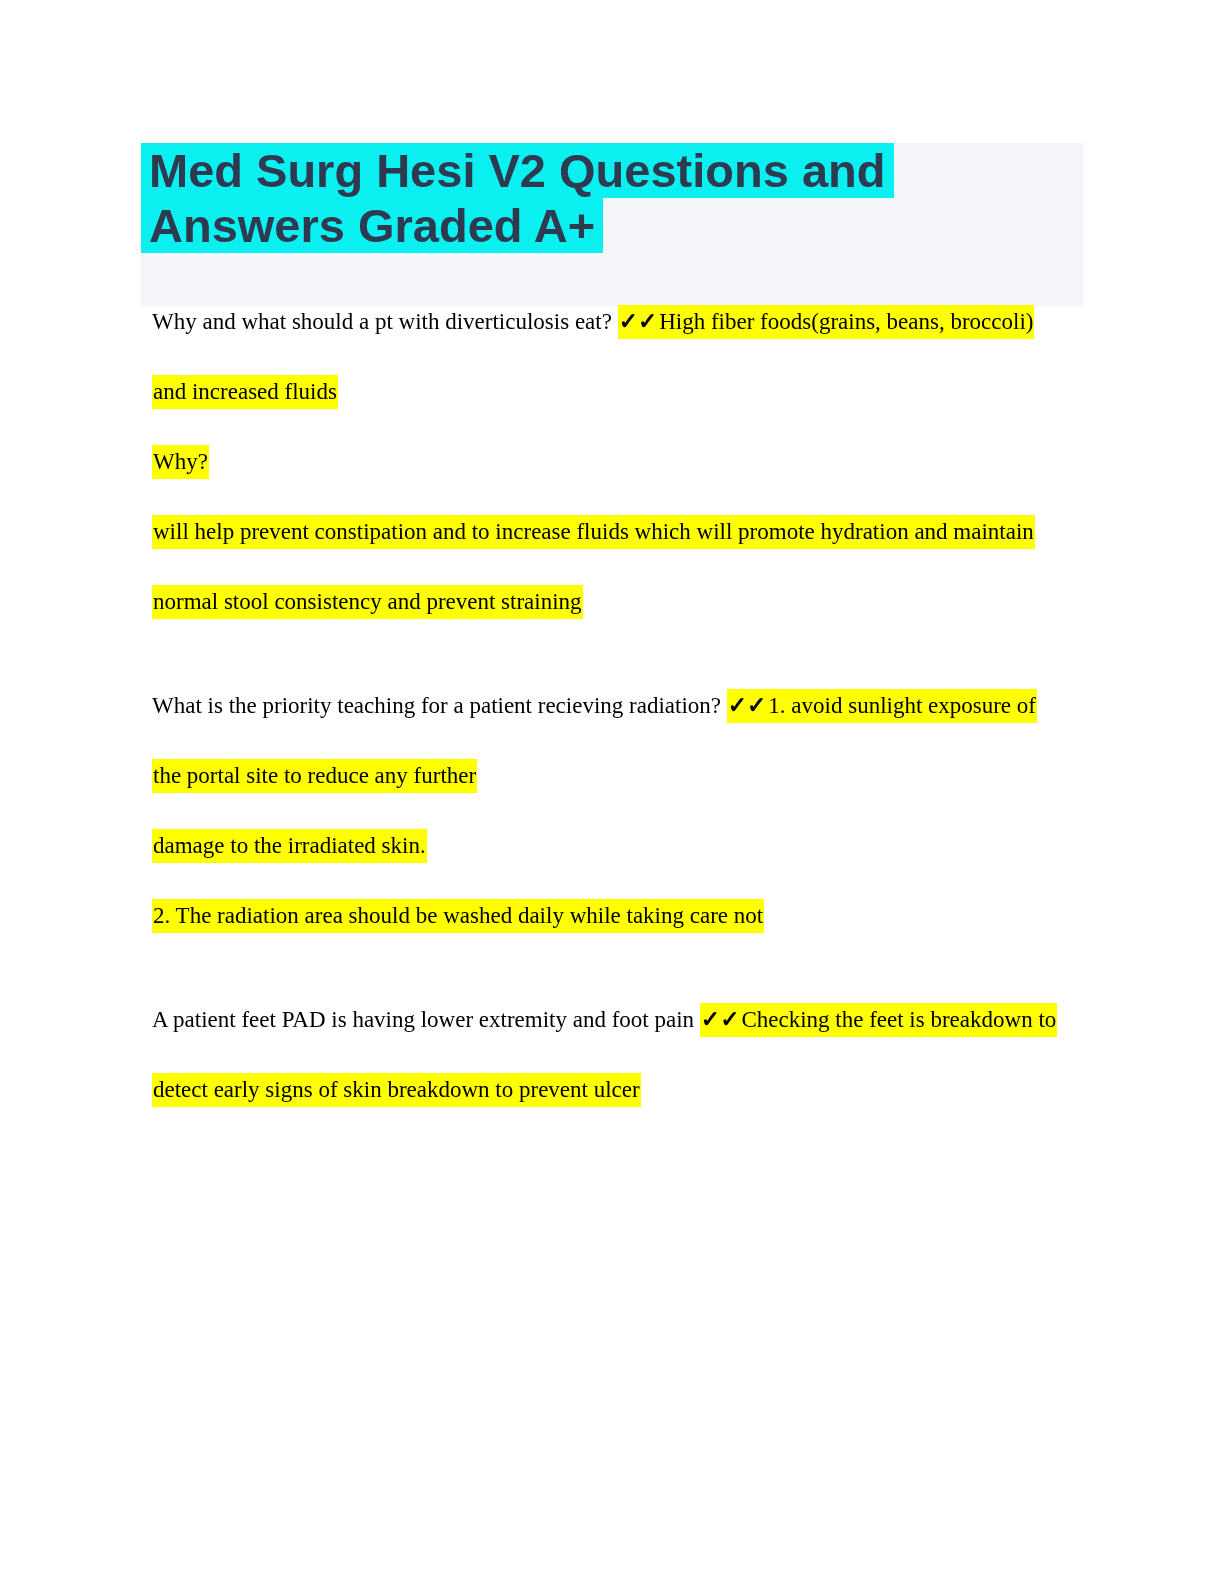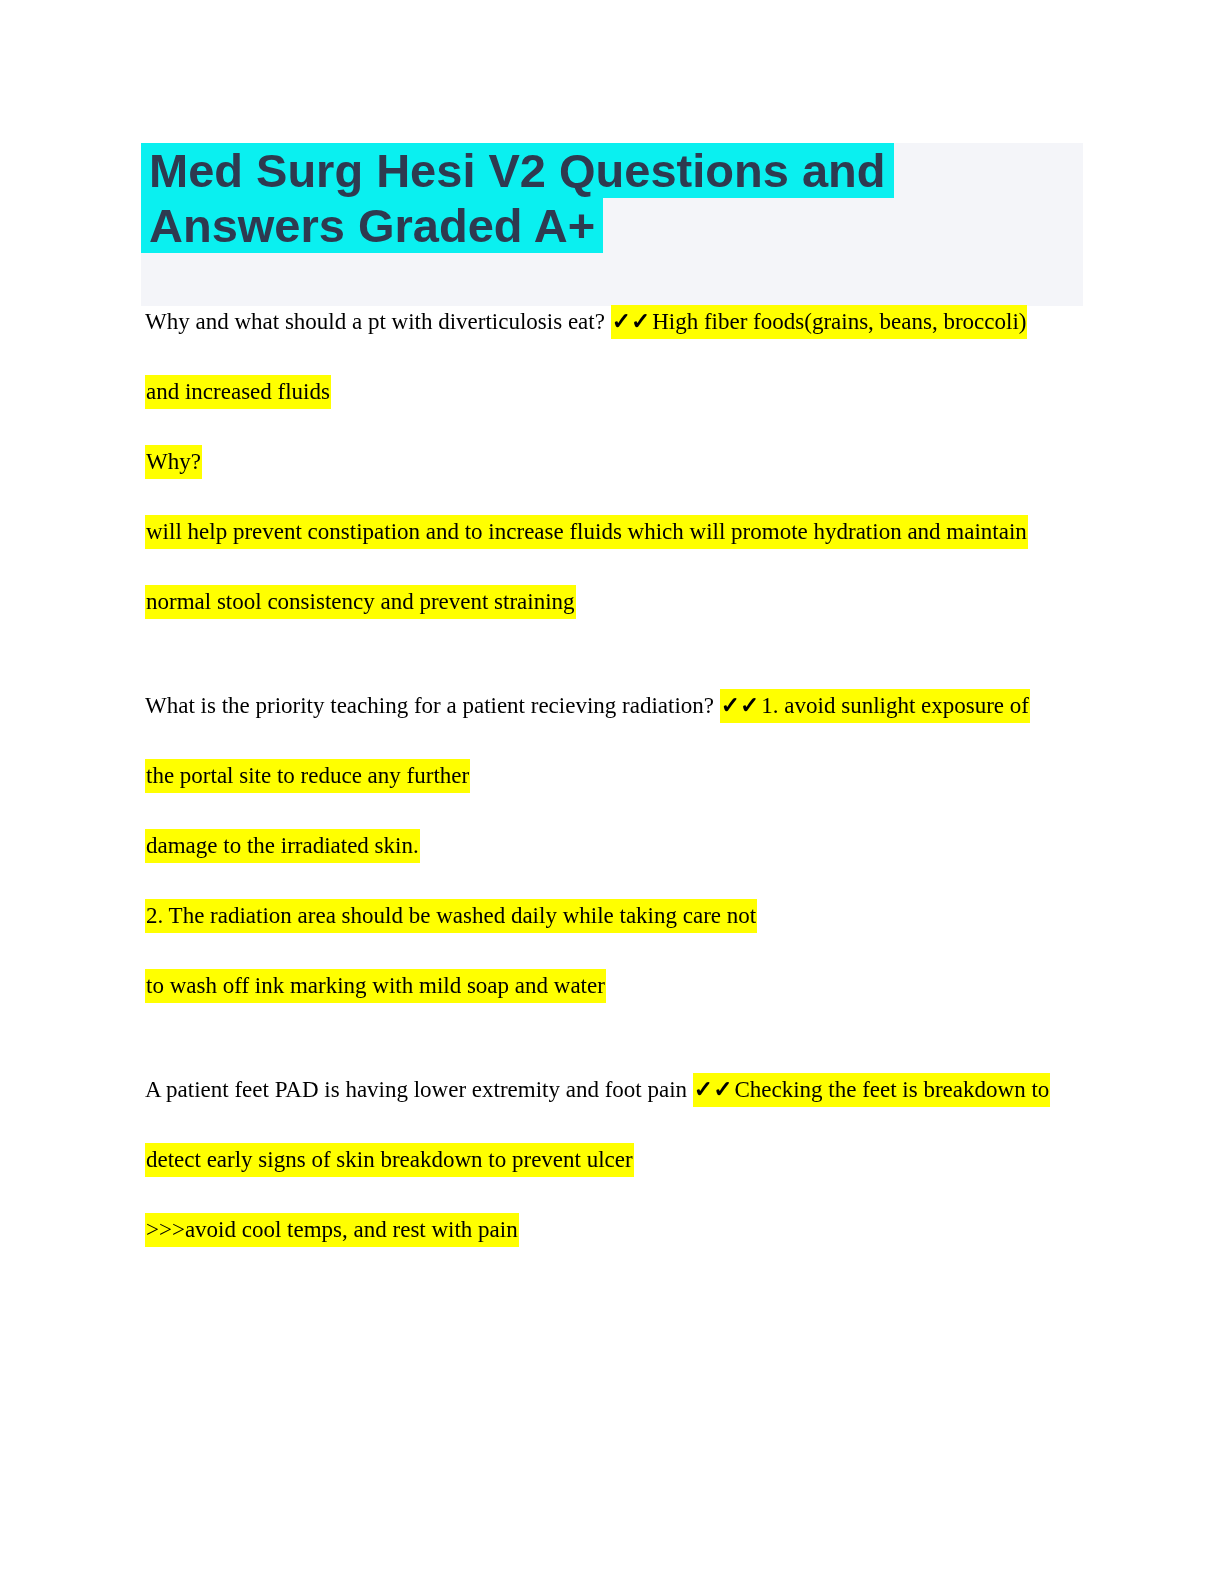--- a/index.html
+++ b/index.html
@@ -29,21 +29,21 @@
     color: var(--title-color, #2e3a50);
   }
   .title-line { display: block; }
   .title-hl {
     display: inline-block;
     background: var(--title-hl, #0af0f0);
     padding: 0 8px;
   }
   .doc-body {
     position: absolute;
-    left: 145px;
+    left: 152px;
     top: 305px;
     width: 938px;
   }
   .block { margin: 0 0 70px 0; }
   .line {
     font-size: 23px;
     line-height: 34px;
     height: 34px;
     margin-bottom: 36px;
     white-space: nowrap;
@@ -72,21 +72,19 @@
         <div class="line"><span class="seg hl">and increased fluids</span></div>
         <div class="line"><span class="seg hl">Why?</span></div>
         <div class="line"><span class="seg hl">will help prevent constipation and to increase fluids which will promote hydration and maintain</span></div>
         <div class="line"><span class="seg hl">normal stool consistency and prevent straining</span></div>
       </div>
       <div class="block">
         <div class="line"><span class="seg">What is the priority teaching for a patient recieving radiation? </span><span class="seg hl bold">✓✓</span><span class="seg hl">1. avoid sunlight exposure of</span></div>
         <div class="line"><span class="seg hl">the portal site to reduce any further</span></div>
         <div class="line"><span class="seg hl">damage to the irradiated skin.</span></div>
         <div class="line"><span class="seg hl">2. The radiation area should be washed daily while taking care not</span></div>
-        <div class="line"><span class="seg hl">to wash off ink marking with mild soap and water</span></div>
       </div>
       <div class="block">
         <div class="line"><span class="seg">A patient feet PAD is having lower extremity and foot pain </span><span class="seg hl bold">✓✓</span><span class="seg hl">Checking the feet is breakdown to</span></div>
         <div class="line"><span class="seg hl">detect early signs of skin breakdown to prevent ulcer</span></div>
-        <div class="line"><span class="seg hl">&gt;&gt;&gt;avoid cool temps, and rest with pain</span></div>
       </div>
     </main>
 </div>
 
 </body></html>

